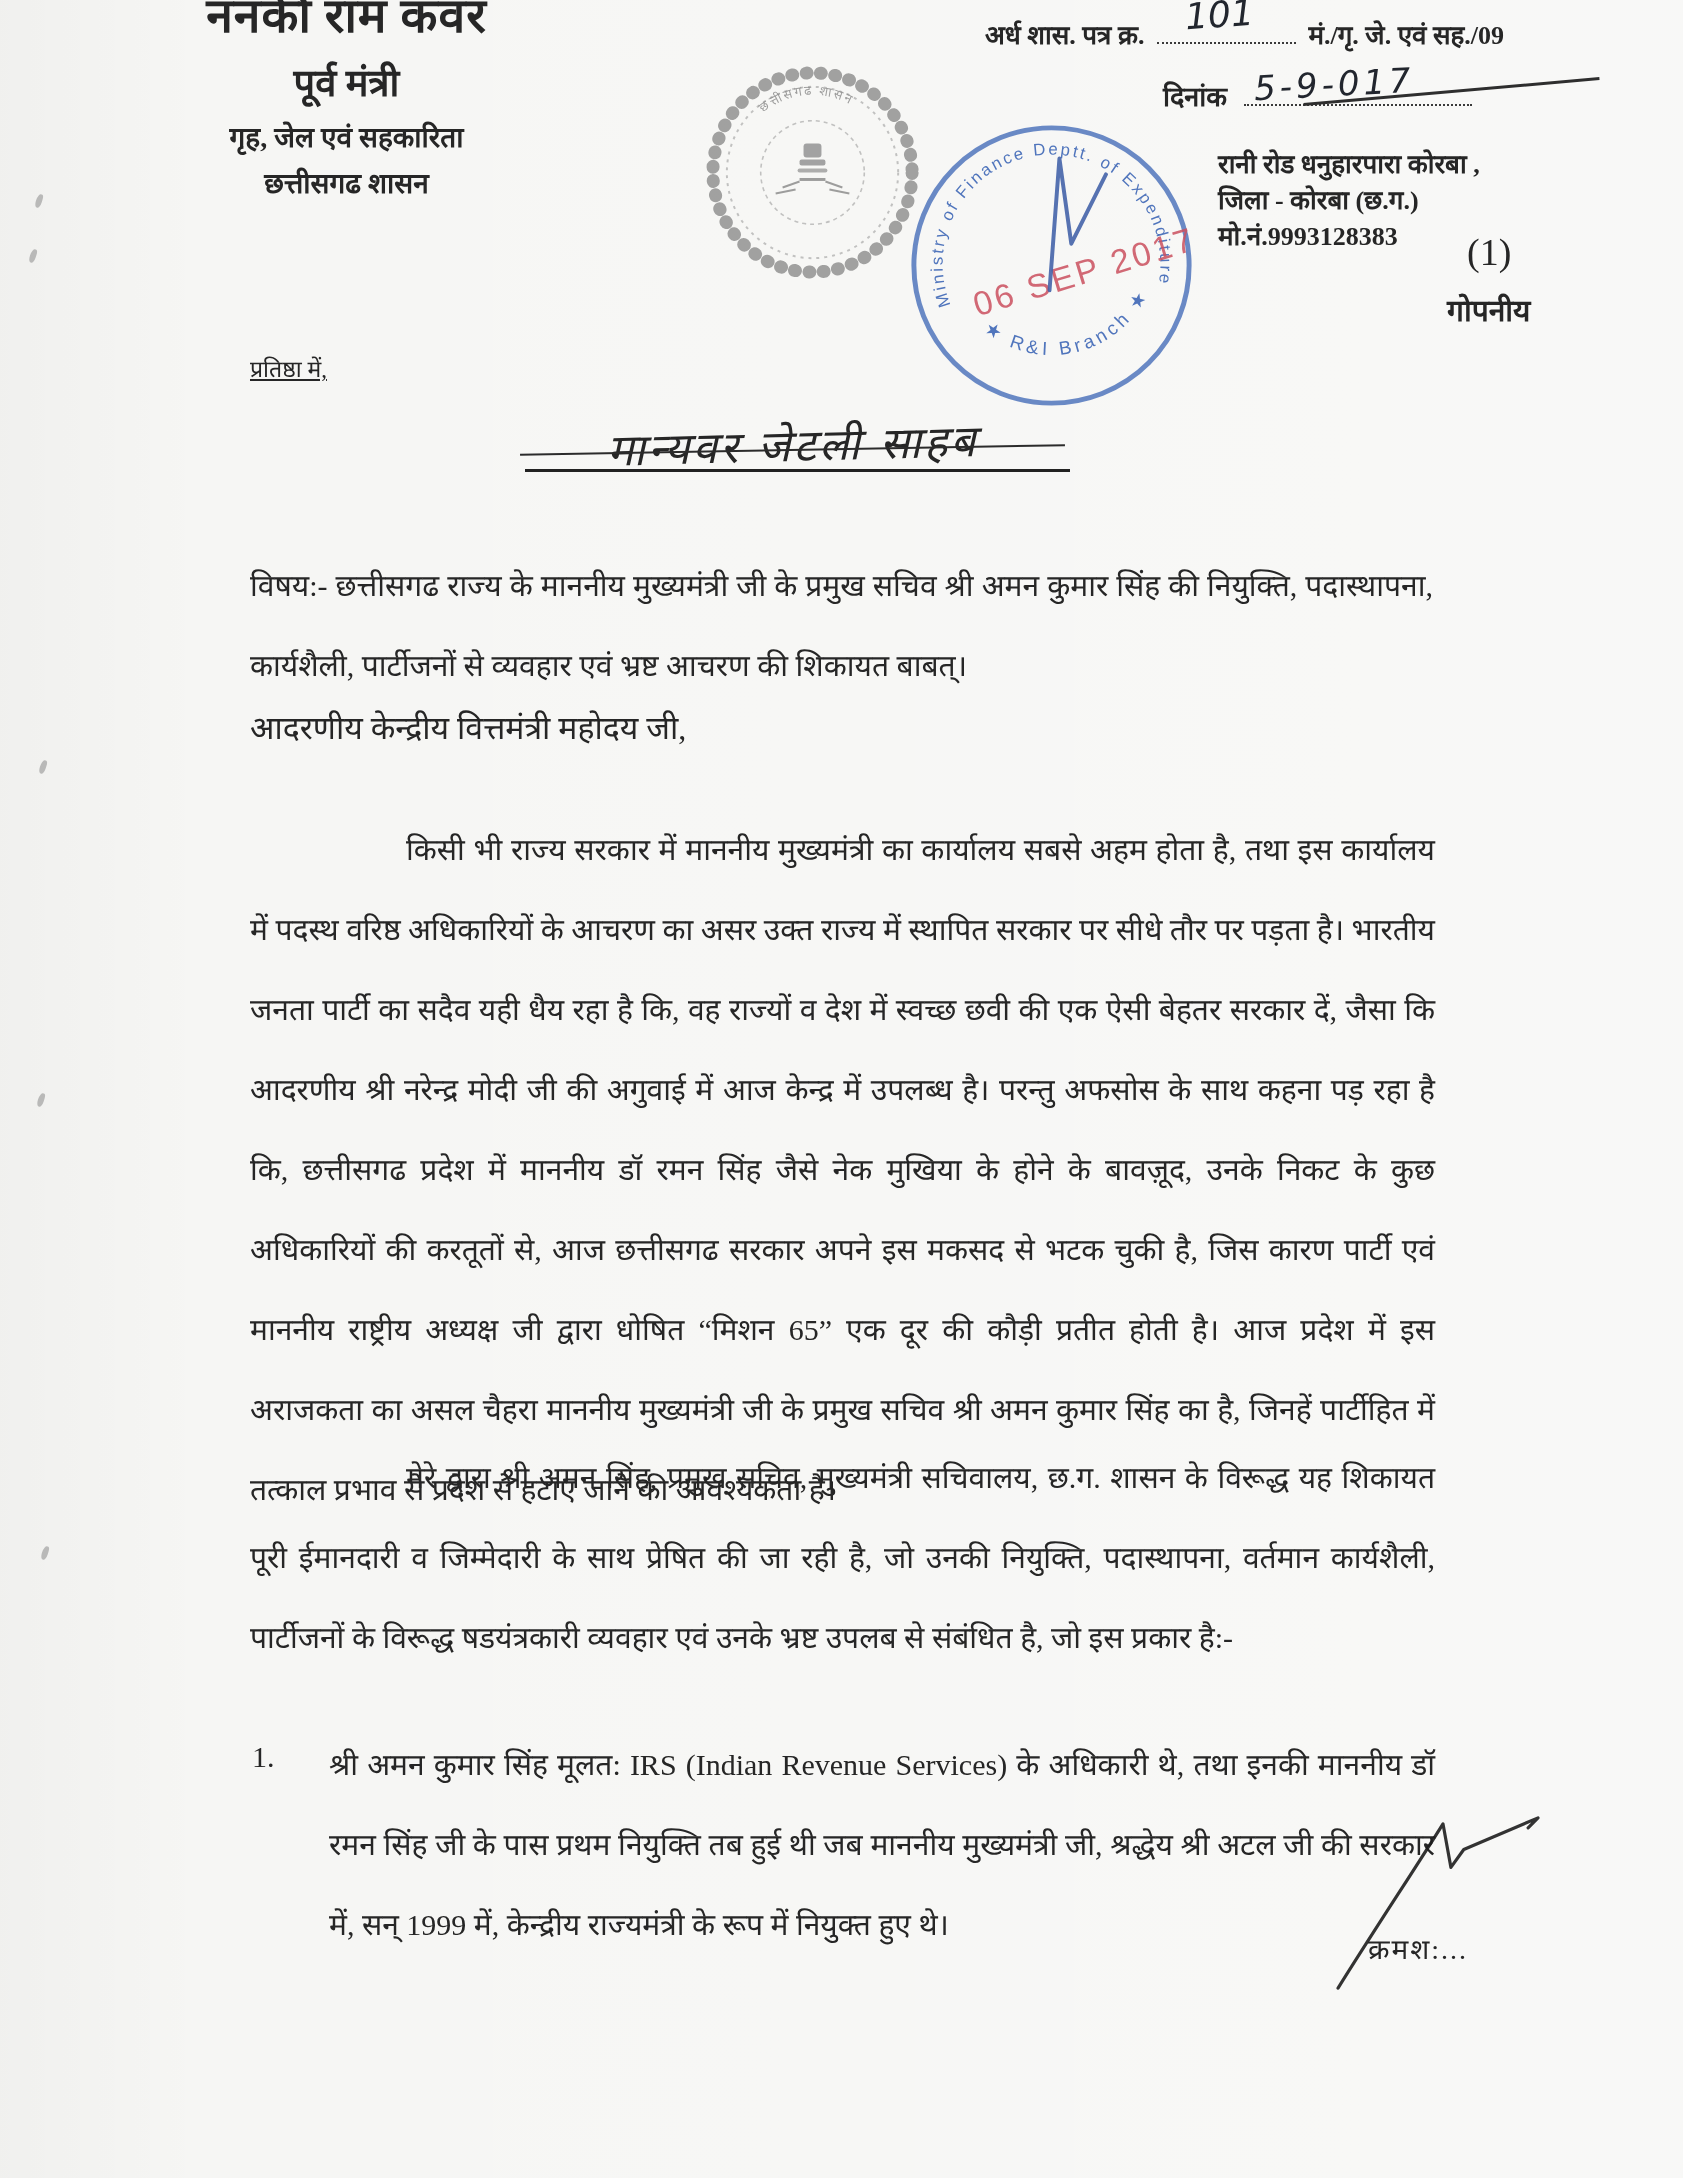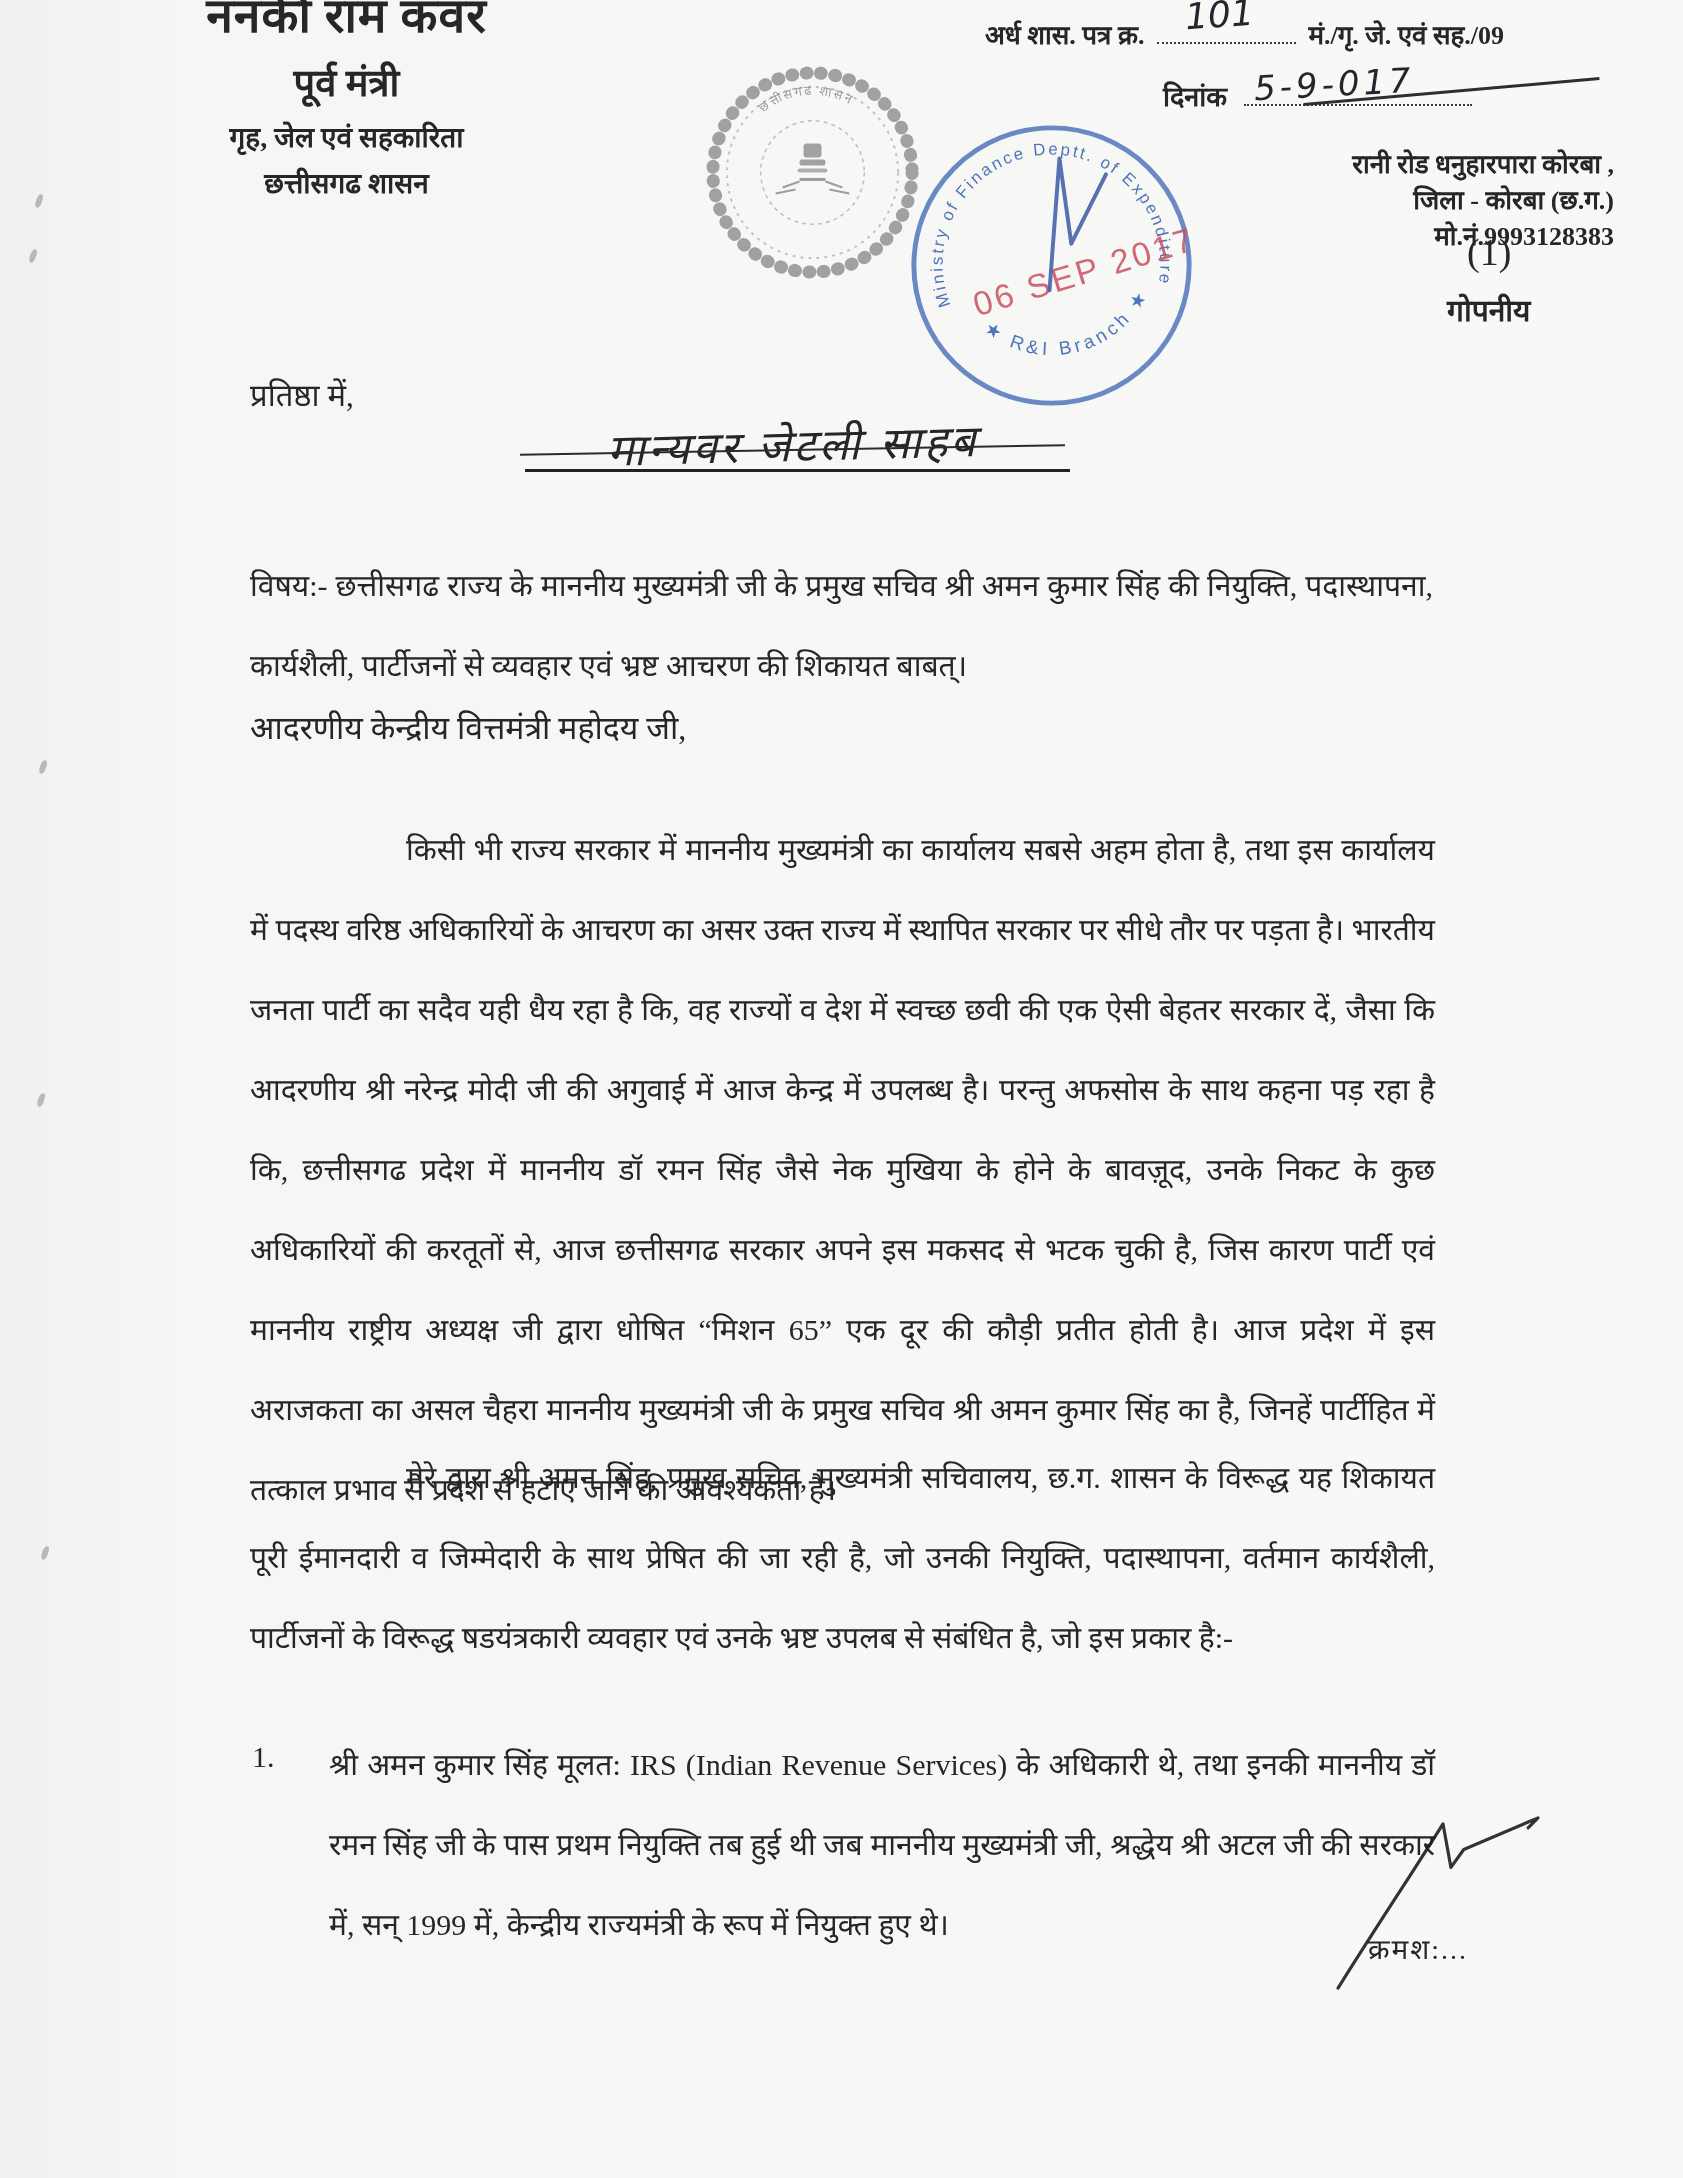--- a/index.html
+++ b/index.html
@@ -20,29 +20,29 @@
   .ref-line{position:absolute;left:985px;top:16px;width:653px;font-size:26px;font-weight:bold;white-space:nowrap;}
   .dots{display:inline-block;position:relative;border-bottom:2px dotted #3a3a3a;height:22px;vertical-align:baseline;}
   .ref-blank{width:139px;margin:0 6px;}
   .hand{font-family:"DejaVu Sans","Liberation Sans",sans-serif;font-style:italic;color:#22262e;}
   .ref-num{position:absolute;left:28px;top:-26px;font-size:36px;font-weight:normal;transform:rotate(-4deg);}
   .date-line{position:absolute;left:1163px;top:77px;font-size:27px;font-weight:bold;white-space:nowrap;}
   .date-blank{width:228px;margin-left:10px;}
   .date-val{position:absolute;left:10px;top:-18px;font-size:34px;font-weight:normal;letter-spacing:4px;transform:rotate(-3deg);}
   .date-strike{position:absolute;left:59px;top:8px;width:297px;height:3px;background:#2e2e2e;transform:rotate(-5deg);}
   
-  .address{position:absolute;left:1218px;top:147px;width:396px;text-align:right;font-size:26px;font-weight:bold;line-height:36px;}
+  .address{position:absolute;left:1218px;top:147px;width:396px;font-size:26px;font-weight:bold;line-height:36px;}
   .page-num{position:absolute;left:1467px;top:230px;font-size:38px;}
   .confidential{position:absolute;left:1447px;top:289px;font-size:30px;font-weight:bold;}
   
   .emblem{position:absolute;left:688px;top:48px;width:249px;height:249px;opacity:.82;}
   .fin-stamp{position:absolute;left:903px;top:117px;width:297px;height:297px;opacity:.88;}
   
   .body-text{font-size:30px;line-height:80px;text-align:justify;}
-  .salute{position:absolute;left:250px;top:373px;font-size:31px;}
+  .salute{position:absolute;left:250px;top:352px;font-size:23px;text-decoration:underline;}
   .addressee{position:absolute;left:540px;top:414px;width:505px;text-align:center;}
   .addressee .hand-name{display:inline-block;font-size:44px;letter-spacing:3px;transform:rotate(-1.5deg);font-style:italic;font-family:"DejaVu Sans",sans-serif;}
   .addressee .u-line{position:absolute;left:-15px;right:-25px;bottom:2px;height:3px;background:#222;}
   .addressee .x-line{position:absolute;left:-20px;right:-20px;top:58%;height:2px;background:#2b2b2b;transform:rotate(-1deg);}
   .subject{position:absolute;left:250px;top:546px;width:1183px;}
   .greeting{position:absolute;left:250px;top:705px;font-size:32px;}
   .para1{position:absolute;left:250px;top:810px;width:1185px;text-indent:156px;}
   .para2{position:absolute;left:250px;top:1438px;width:1185px;text-indent:156px;}
   .point{position:absolute;left:252px;top:1725px;width:1183px;display:flex;}
   .point-num{width:77px;flex:none;font-size:30px;line-height:64px;}

